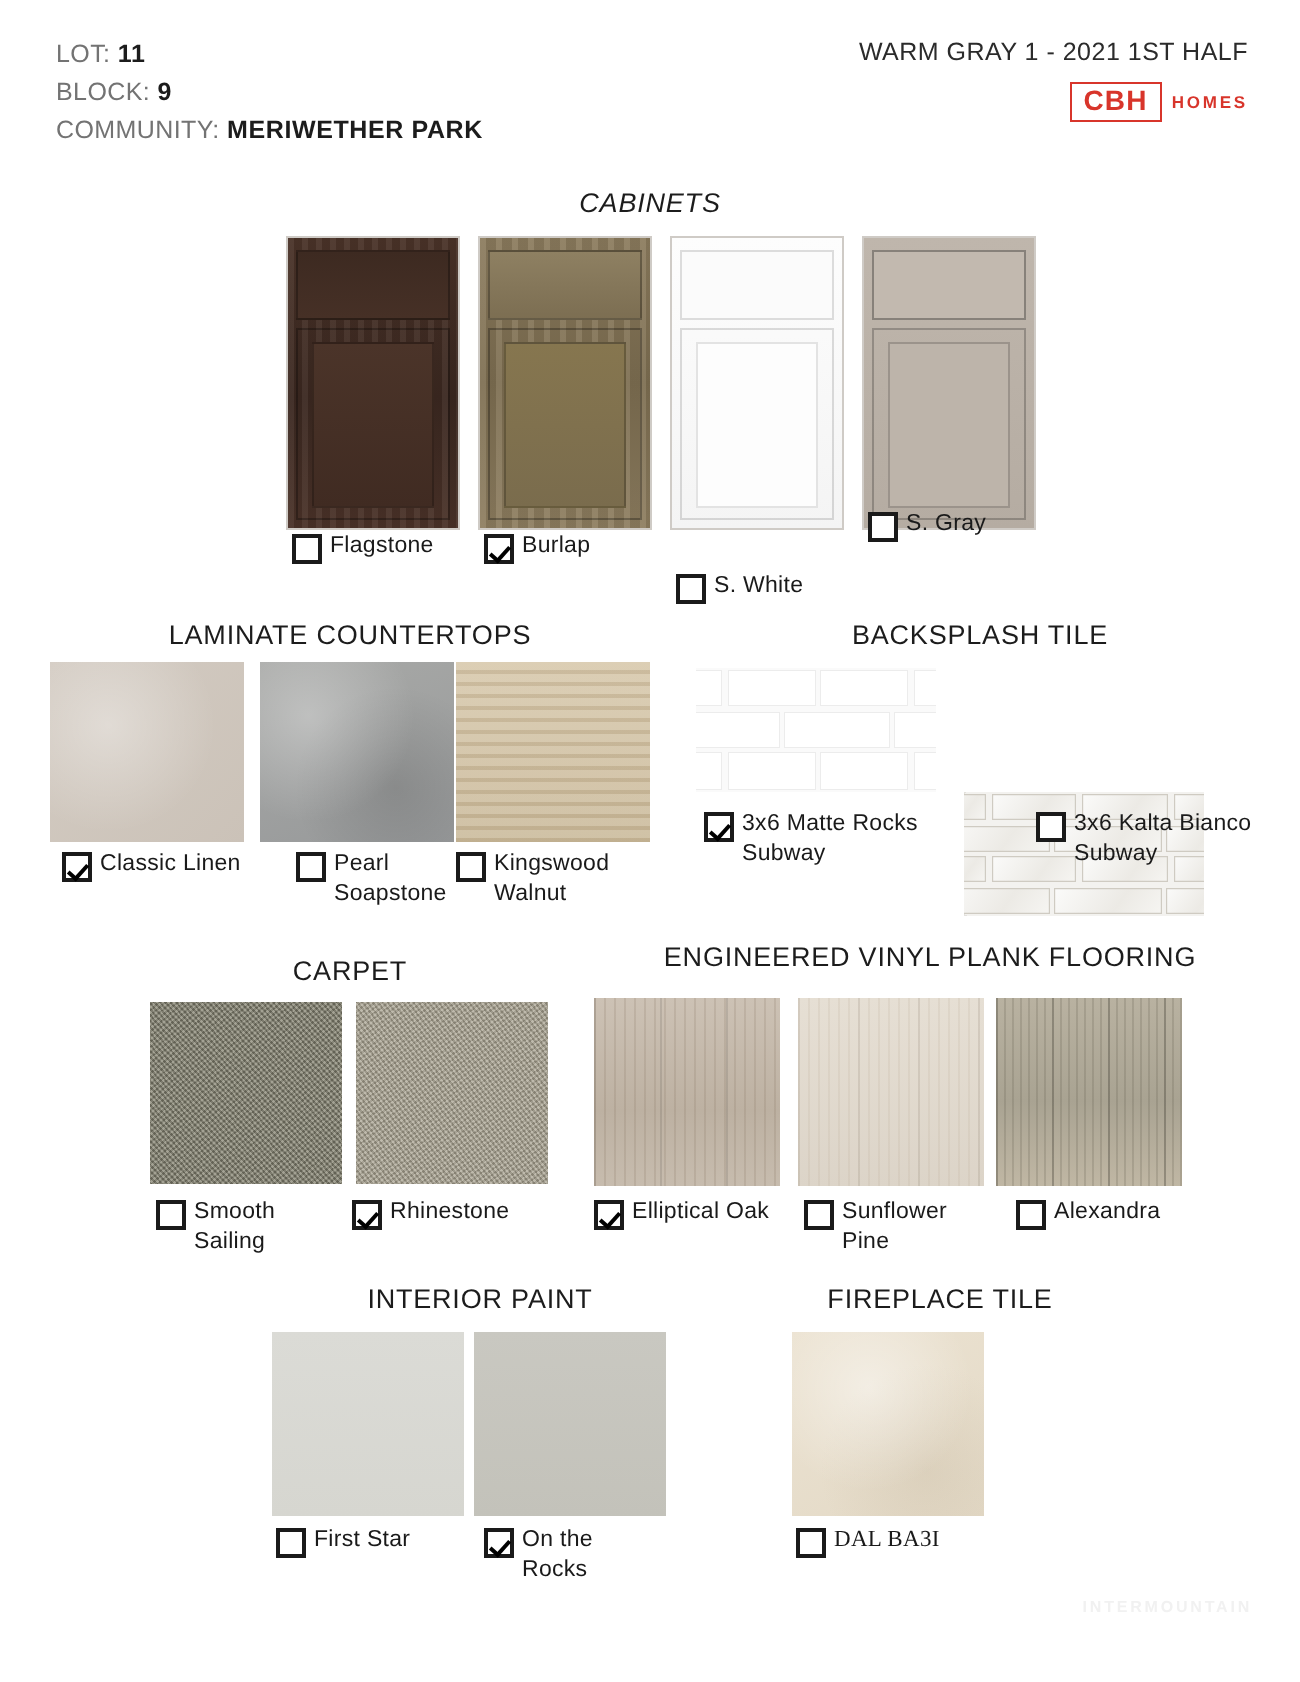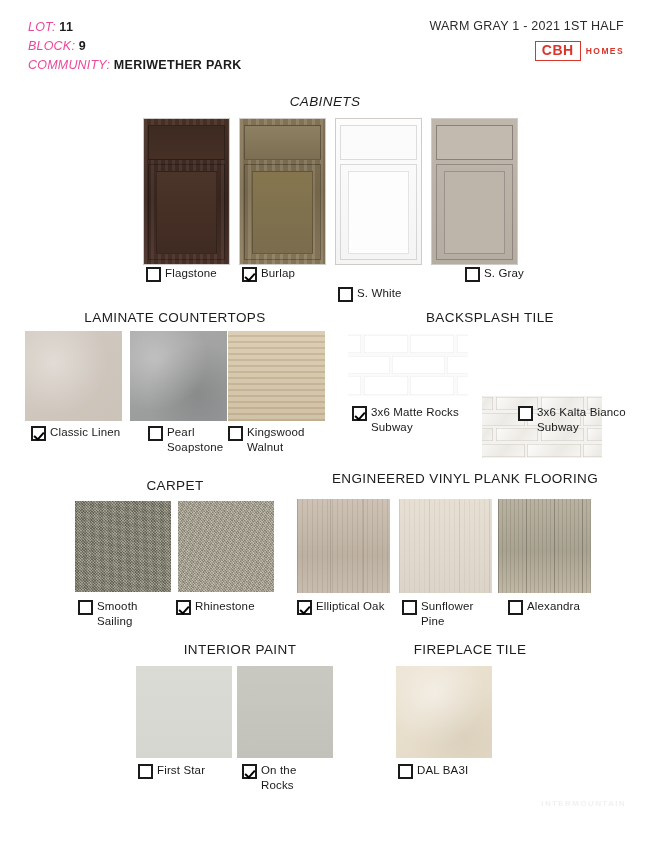--- a/index.html
+++ b/index.html
@@ -10,21 +10,21 @@
     color:#231f20;
     position:relative;
     overflow:hidden;
   }
   .page{position:relative;width:650px;height:841px;}
 
   
   .header{position:absolute;left:0;top:0;width:650px;height:90px;}
   .meta{position:absolute;left:28px;top:18px;}
   .meta-row{font-size:12.5px;line-height:19px;letter-spacing:.2px;white-space:nowrap;}
-  .meta-label{color:#ec4899;font-style:italic;}
+  .meta-label{color:#737373;}
   .meta-value{color:#1c1c1c;font-weight:bold;letter-spacing:.3px;}
   .title-right{position:absolute;right:26px;top:19px;text-align:right;}
   .plan-title{font-size:12.5px;color:#2b2b2b;letter-spacing:.25px;white-space:nowrap;}
   .logo{margin-top:8px;display:flex;align-items:center;justify-content:flex-end;gap:5px;}
   .logo-mark{
     border:1.6px solid #d8352b;color:#d8352b;font-weight:bold;
     font-size:14px;letter-spacing:.6px;padding:1px 6px 2px 6px;line-height:15px;
   }
   .logo-word{color:#d8352b;font-size:8.5px;letter-spacing:1.4px;font-weight:bold;}
 
@@ -213,21 +213,21 @@
     <span class="opt-text">Flagstone</span>
   </div>
   <div class="opt" style="left:242px;top:266px;width:90px;">
     <span class="box checked"></span>
     <span class="opt-text">Burlap</span>
   </div>
   <div class="opt" style="left:338px;top:266px;width:90px;margin-top:20px;">
     <span class="box"></span>
     <span class="opt-text">S. White</span>
   </div>
-  <div class="opt" style="left:434px;top:266px;width:90px;justify-content:flex-end;">
+  <div class="opt" style="left:434px;top:255px;width:90px;">
     <span class="box"></span>
     <span class="opt-text">S. Gray</span>
   </div>
 
   <div class="sect-title" style="left:20px;top:310px;width:310px;">LAMINATE COUNTERTOPS</div>
 
   <div class="swatch t-linen" style="left:25px;top:331px;width:97px;height:90px;"></div>
   <div class="swatch t-soapstone" style="left:130px;top:331px;width:97px;height:90px;"></div>
   <div class="swatch t-kingswood" style="left:228px;top:331px;width:97px;height:90px;"></div>
 
@@ -344,20 +344,20 @@
   </div>
   <div class="opt" style="left:242px;top:763px;width:80px;">
     <span class="box checked"></span>
     <span class="opt-text">On the Rocks</span>
   </div>
 
   <div class="sect-title" style="left:370px;top:642px;width:200px;">FIREPLACE TILE</div>
 
   <div class="swatch t-dal" style="left:396px;top:666px;width:96px;height:92px;"></div>
 
-  <div class="opt" style="left:398px;top:763px;width:110px;">
+  <div class="opt" style="left:398px;top:763px;width:110px;font-family:Liberation Serif, serif;">
     <span class="box"></span>
     <span class="opt-text">DAL BA3I</span>
   </div>
 
   <div class="watermark">INTERMOUNTAIN</div>
 
 </div>
 
 </body></html>

